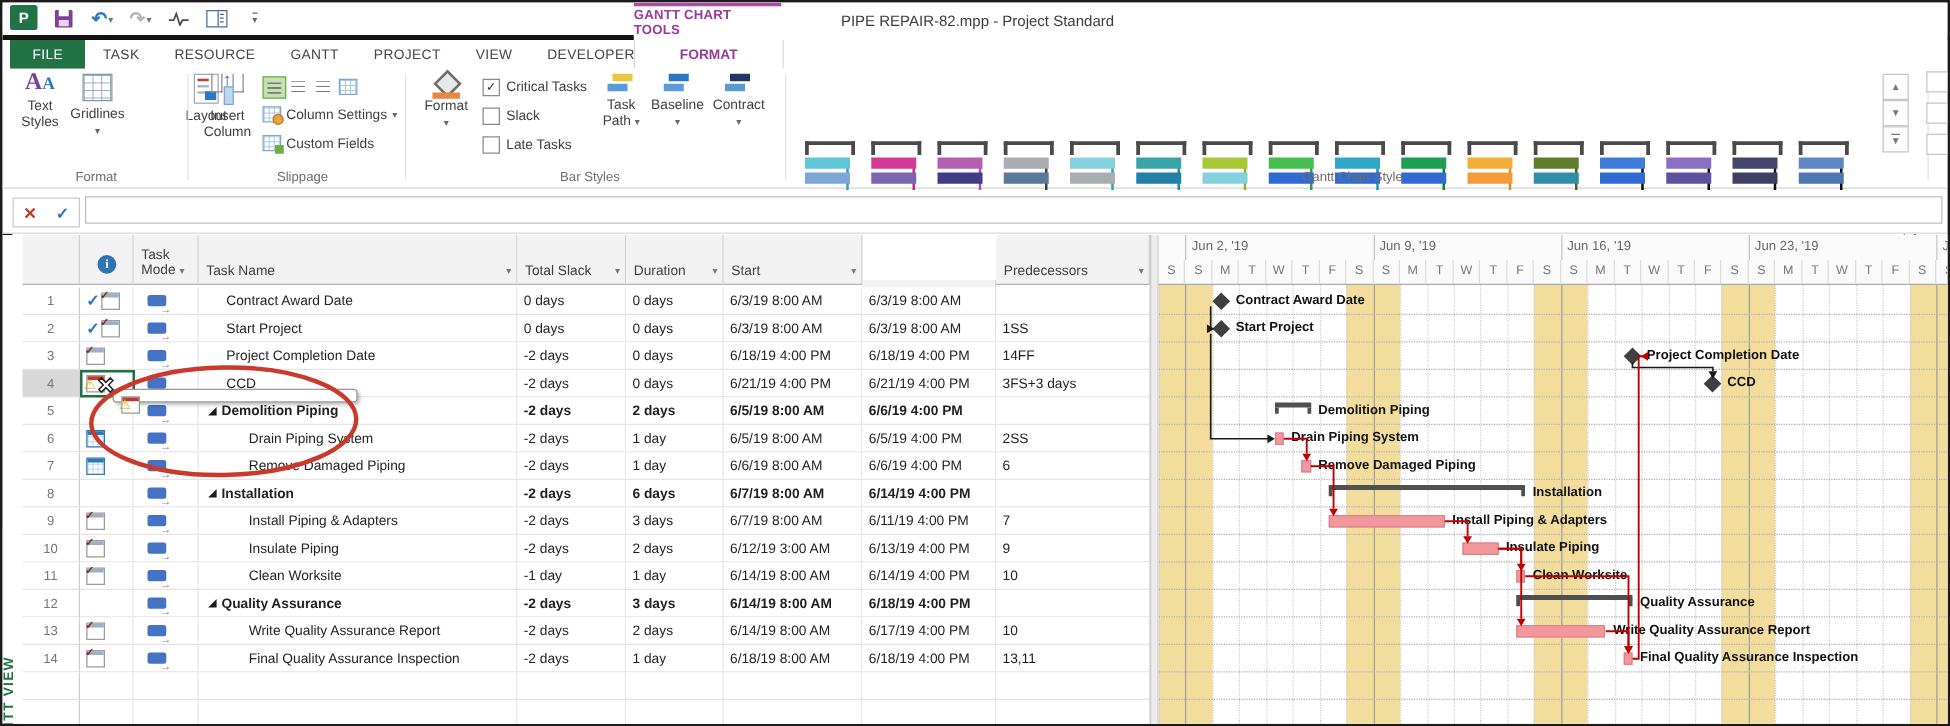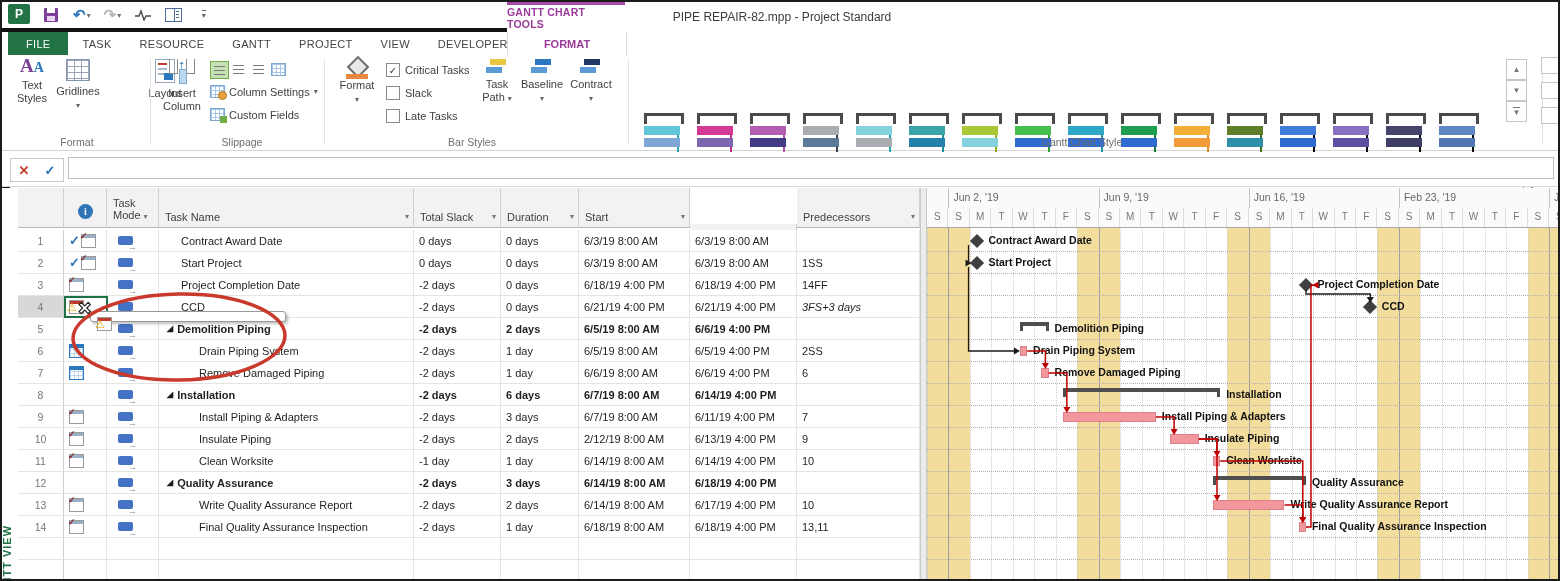--- a/index.html
+++ b/index.html
@@ -487,21 +487,21 @@
       <div class="cell" style="left: 105px; top: 108px; width: 52px;">
         <span class="mode-ic"></span>
       </div>
       <div class="cell" style="left: 157px; top: 108px; width: 255px; padding-left: 22px;">
         <span>CCD</span>
       </div>
       <div class="cell" style="left: 412px; top: 108px; width: 87px;">-2 days</div>
       <div class="cell" style="left: 499px; top: 108px; width: 78px;">0 days</div>
       <div class="cell" style="left: 577px; top: 108px; width: 111px;">6/21/19 4:00 PM</div>
       <div class="cell" style="left: 688px; top: 108px; width: 107px;">6/21/19 4:00 PM</div>
-      <div class="cell" style="left: 795px; top: 108px; width: 123px; font-style: italic;">3FS+3 days</div>
+      <div class="cell" style="left: 795px; top: 108px; width: 123px;">3FS+3 days</div>
       <div class="row-num" style="top: 130px;">5</div>
       <div class="cell" style="left: 62px; top: 130px; width: 43px;"></div>
       <div class="cell" style="left: 105px; top: 130px; width: 52px;">
         <span class="mode-ic"></span>
       </div>
       <div class="cell bold" style="left: 157px; top: 130px; width: 255px; padding-left: 8px;">
         <span class="sum-tri">◢</span>
         <span>Demolition Piping</span>
       </div>
       <div class="cell bold" style="left: 412px; top: 130px; width: 87px;">-2 days</div>
@@ -573,21 +573,21 @@
         <span class="cal-ic"></span>
       </div>
       <div class="cell" style="left: 105px; top: 240px; width: 52px;">
         <span class="mode-ic"></span>
       </div>
       <div class="cell" style="left: 157px; top: 240px; width: 255px; padding-left: 40px;">
         <span>Insulate Piping</span>
       </div>
       <div class="cell" style="left: 412px; top: 240px; width: 87px;">-2 days</div>
       <div class="cell" style="left: 499px; top: 240px; width: 78px;">2 days</div>
-      <div class="cell" style="left: 577px; top: 240px; width: 111px;">2/12/19 8:00 AM</div>
+      <div class="cell" style="left: 577px; top: 240px; width: 111px;">6/12/19 3:00 AM</div>
       <div class="cell" style="left: 688px; top: 240px; width: 107px;">6/13/19 4:00 PM</div>
       <div class="cell" style="left: 795px; top: 240px; width: 123px;">9</div>
       <div class="row-num" style="top: 262px;">11</div>
       <div class="cell" style="left: 62px; top: 262px; width: 43px;">
         <span class="cal-ic"></span>
       </div>
       <div class="cell" style="left: 105px; top: 262px; width: 52px;">
         <span class="mode-ic"></span>
       </div>
       <div class="cell" style="left: 157px; top: 262px; width: 255px; padding-left: 40px;">
@@ -660,21 +660,21 @@
       <div class="cell" style="left: 577px; top: 372px; width: 111px;"></div>
       <div class="cell" style="left: 688px; top: 372px; width: 107px;"></div>
       <div class="cell" style="left: 795px; top: 372px; width: 123px;"></div>
     </div>
   <div class="abs" id="splitter"></div>
 
   <div class="abs" id="chart-hdr">
       <div class="wk-cell" style="left: 21.45px; width: 150.15px;">Jun 2, '19</div>
       <div class="wk-cell" style="left: 171.6px; width: 150.15px;">Jun 9, '19</div>
       <div class="wk-cell" style="left: 321.75px; width: 150.15px;">Jun 16, '19</div>
-      <div class="wk-cell" style="left: 471.9px; width: 150.15px;">Feb 23, '19</div>
+      <div class="wk-cell" style="left: 471.9px; width: 150.15px;">Jun 23, '19</div>
       <div class="wk-cell" style="left: 622.05px; width: 150.15px;">Jun 30, '19</div>
       <div class="day-cell" style="left: 0px; width: 21.45px;">S</div>
       <div class="day-cell" style="left: 21.45px; width: 21.45px;">S</div>
       <div class="day-cell" style="left: 42.9px; width: 21.45px;">M</div>
       <div class="day-cell" style="left: 64.35px; width: 21.45px;">T</div>
       <div class="day-cell" style="left: 85.8px; width: 21.45px;">W</div>
       <div class="day-cell" style="left: 107.25px; width: 21.45px;">T</div>
       <div class="day-cell" style="left: 128.7px; width: 21.45px;">F</div>
       <div class="day-cell" style="left: 150.15px; width: 21.45px;">S</div>
       <div class="day-cell" style="left: 171.6px; width: 21.45px;">S</div>

